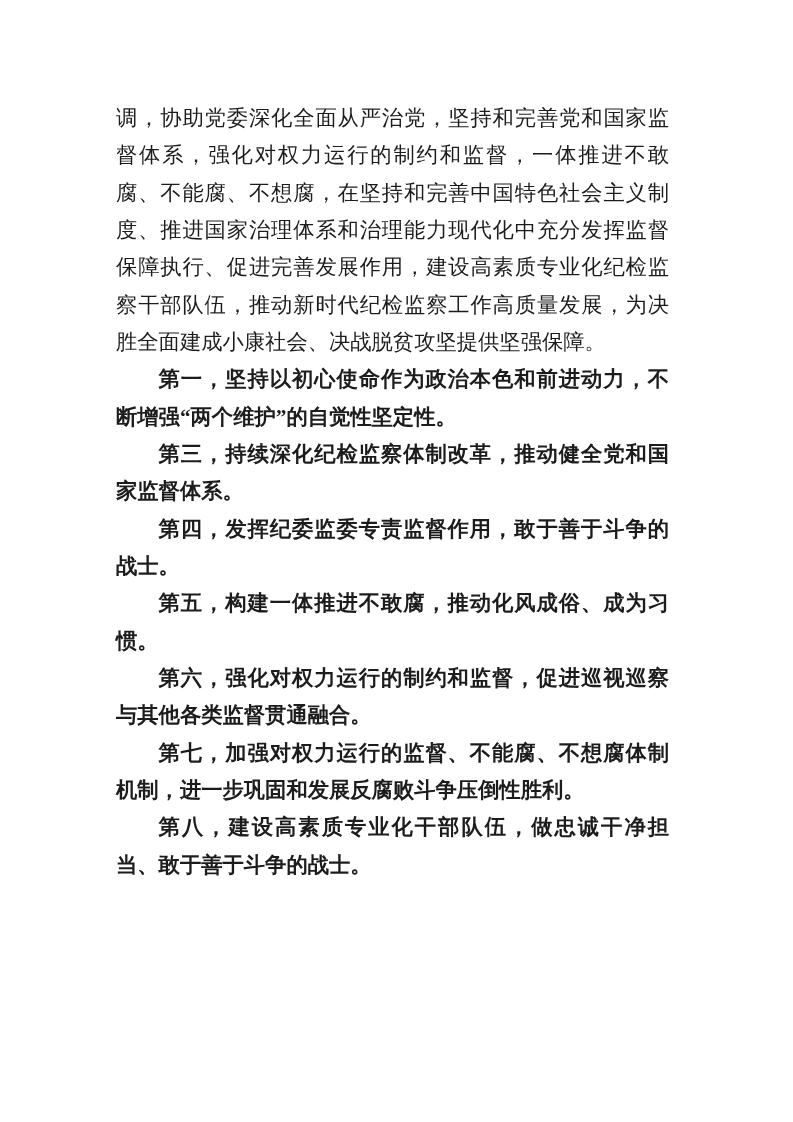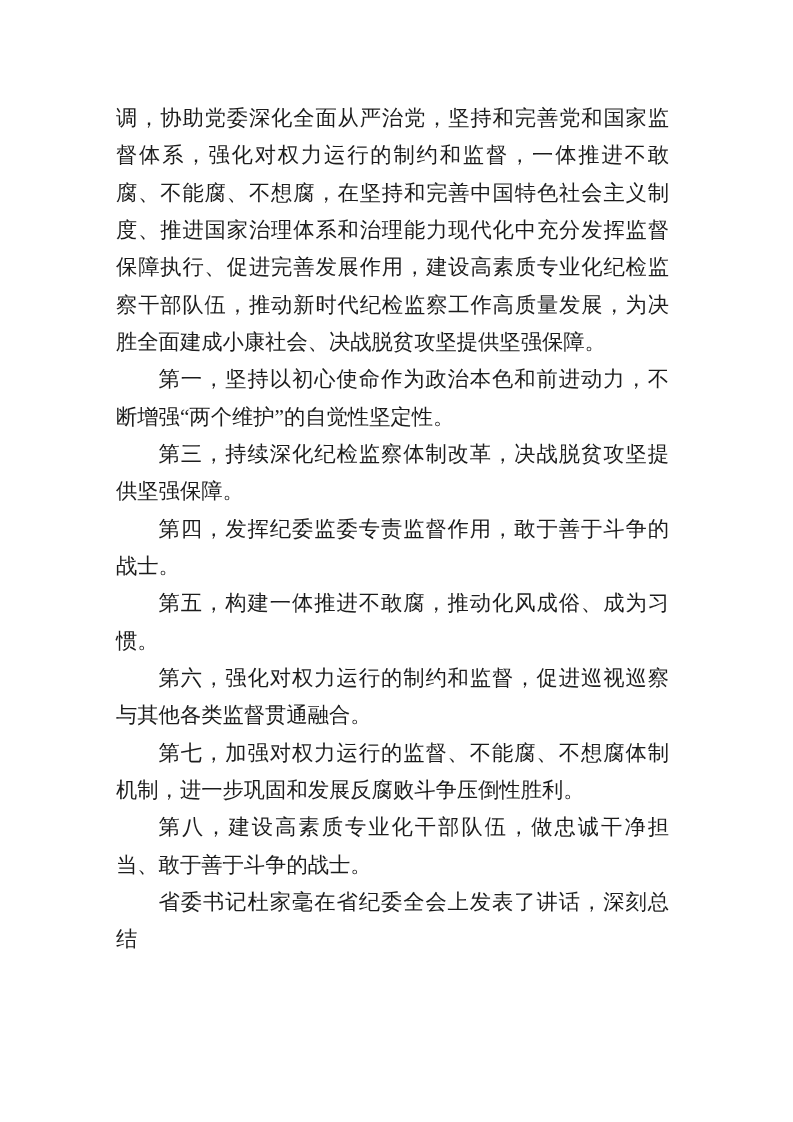--- a/index.html
+++ b/index.html
@@ -30,30 +30,30 @@
     line-height: 37.33px;
     font-weight: normal;
     color: #1c1c1c;
     text-align: justify;
     text-justify: inter-ideograph;
     letter-spacing: 0px;
     word-break: break-all;
   }
   .doc-content p.indent {
     text-indent: 2em;
+    font-weight: bold;
   }
 </style>
 </head>
 <body>
 
 <div class="page">
   <div class="doc-content">
     <p>调，协助党委深化全面从严治党，坚持和完善党和国家监督体系，强化对权力运行的制约和监督，一体推进不敢腐、不能腐、不想腐，在坚持和完善中国特色社会主义制度、推进国家治理体系和治理能力现代化中充分发挥监督保障执行、促进完善发展作用，建设高素质专业化纪检监察干部队伍，推动新时代纪检监察工作高质量发展，为决胜全面建成小康社会、决战脱贫攻坚提供坚强保障。</p>
     <p class="indent">第一，坚持以初心使命作为政治本色和前进动力，不断增强“两个维护”的自觉性坚定性。</p>
-    <p class="indent">第三，持续深化纪检监察体制改革，决战脱贫攻坚提供坚强保障。</p>
+    <p class="indent">第三，持续深化纪检监察体制改革，推动健全党和国家监督体系。</p>
     <p class="indent">第四，发挥纪委监委专责监督作用，敢于善于斗争的战士。</p>
     <p class="indent">第五，构建一体推进不敢腐，推动化风成俗、成为习惯。</p>
     <p class="indent">第六，强化对权力运行的制约和监督，促进巡视巡察与其他各类监督贯通融合。</p>
     <p class="indent">第七，加强对权力运行的监督、不能腐、不想腐体制机制，进一步巩固和发展反腐败斗争压倒性胜利。</p>
     <p class="indent">第八，建设高素质专业化干部队伍，做忠诚干净担当、敢于善于斗争的战士。</p>
-    <p class="indent">省委书记杜家毫在省纪委全会上发表了讲话，深刻总结</p>
   </div>
 </div>
 
 </body></html>

